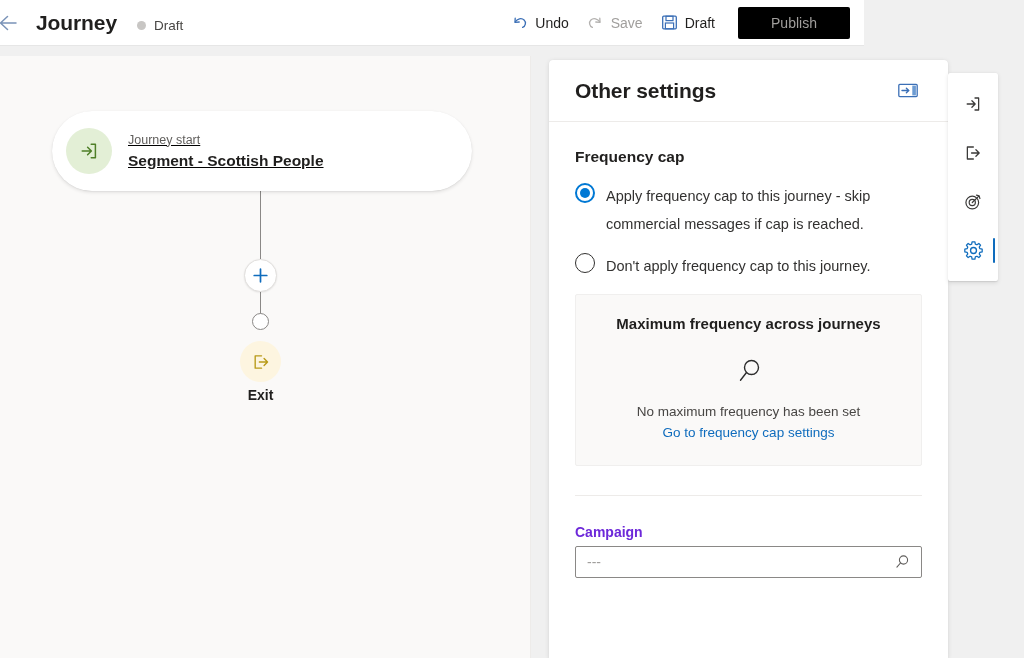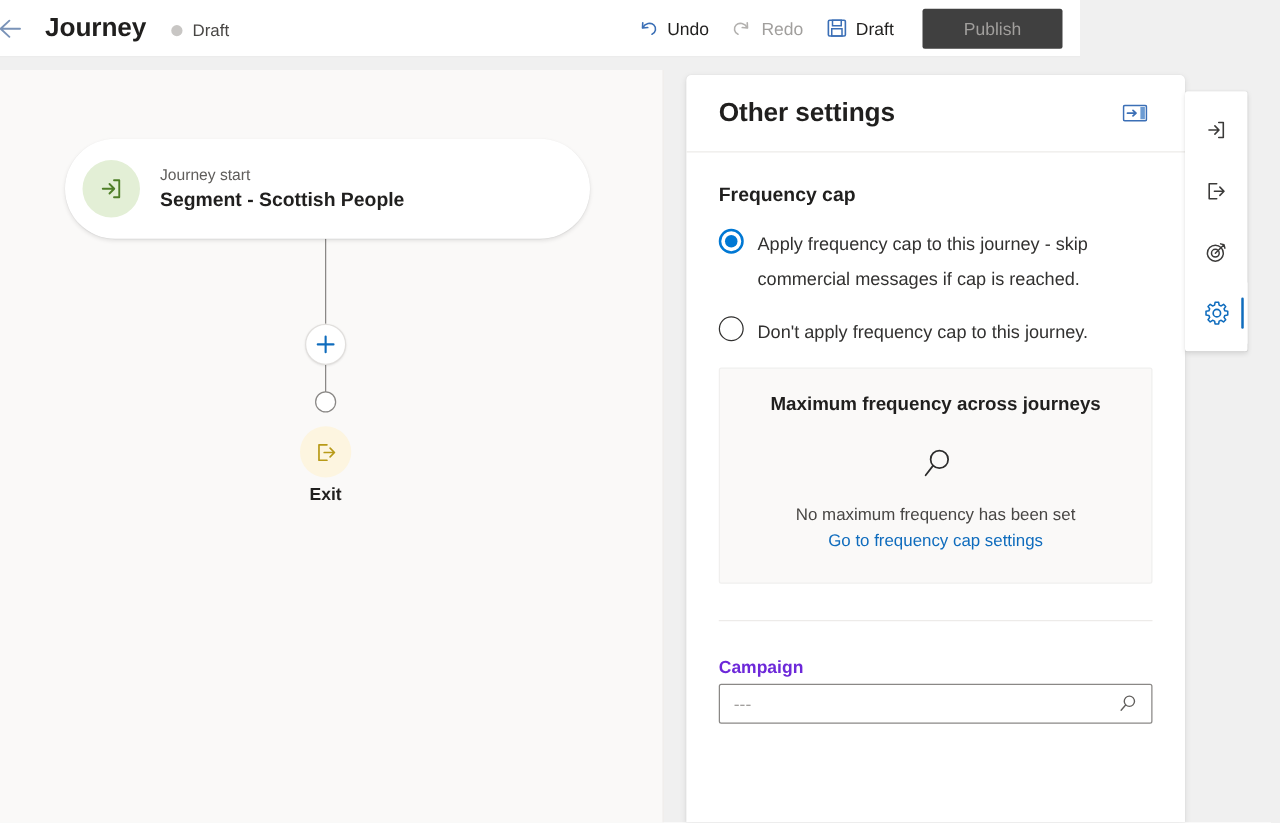--- a/index.html
+++ b/index.html
@@ -56,21 +56,21 @@
     padding: 6px 9px; border-radius: 2px;
     font-size: 14px; color: #201f1e;
     cursor: pointer; user-select: none;
   }
   .cmd-item.disabled { color: #a19f9d; cursor: default; }
   .cmd-item .ic { display: flex; align-items: center; }
   .publish-btn {
     margin-left: 14px;
     width: 112px; height: 32px;
     border: none; border-radius: 2px;
-    background: #404040; color: #a19f9d;
+    background: #000000; color: #a19f9d;
     font-size: 14px; font-family: inherit;
     cursor: default;
   }
 
   
   .canvas {
     position: absolute; left: 0; top: 56px;
     width: 531px; height: 602px;
     background: #faf9f8;
     border-right: 1px solid #edebe9;
@@ -85,21 +85,21 @@
     display: flex; align-items: center;
     padding-left: 14px;
     cursor: pointer;
   }
   .start-icon {
     width: 46px; height: 46px; border-radius: 50%;
     background: #e3efd6;
     display: flex; align-items: center; justify-content: center;
     flex: 0 0 auto;
   }
-  .start-text { margin-left: 16px; }
+  .start-text { margin-left: 16px; text-decoration: underline; }
   .start-kicker { font-size: 12.5px; color: #605e5c; line-height: 17px; }
   .start-name {
     font-size: 15.5px; font-weight: 600; color: #201f1e;
     line-height: 21px; margin-top: 1px;
   }
 
   .connector {
     position: absolute; left: 260px; width: 1px;
     background: #8a8886;
   }
@@ -282,21 +282,21 @@
         <span>Undo</span>
       </div>
 
       <div class="cmd-item disabled">
         <span class="ic">
           <svg width="17" height="17" viewBox="0 0 17 17">
             <path d="M12.8 4.2 L13.0 8.4 L8.8 8.0" fill="none" stroke="#b3b1af" stroke-width="1.3" stroke-linecap="round" stroke-linejoin="round"></path>
             <path d="M12.8 8.0 C10.8 4.6 6.4 3.6 3.9 6.0 C1.6 8.2 2.4 12.2 5.4 13.4" fill="none" stroke="#b3b1af" stroke-width="1.3" stroke-linecap="round"></path>
           </svg>
         </span>
-        <span>Redo</span>
+        <span>Save</span>
       </div>
 
       <div class="cmd-item">
         <span class="ic">
           <svg width="17" height="17" viewBox="0 0 17 17">
             <rect x="1.7" y="2.2" width="13.6" height="12.6" rx="1" fill="none" stroke="#3b6fb6" stroke-width="1.3"></rect>
             <rect x="5" y="2.2" width="7" height="4.4" fill="none" stroke="#3b6fb6" stroke-width="1.2"></rect>
             <rect x="4.4" y="9" width="8.2" height="5.8" fill="none" stroke="#3b6fb6" stroke-width="1.2"></rect>
           </svg>
         </span>

